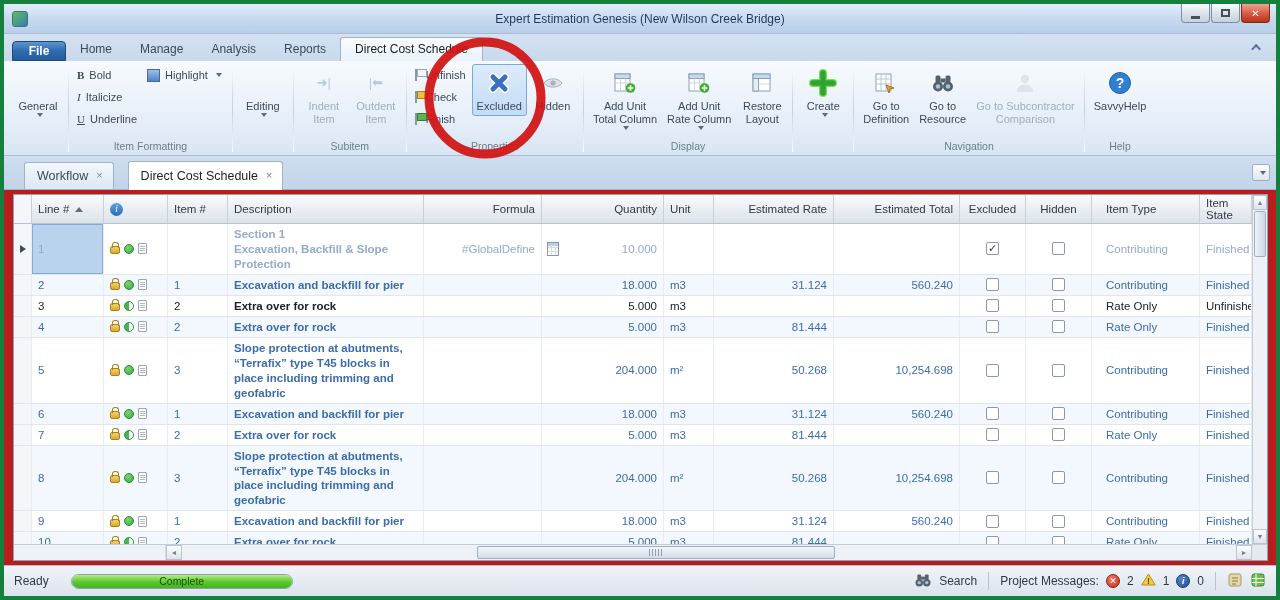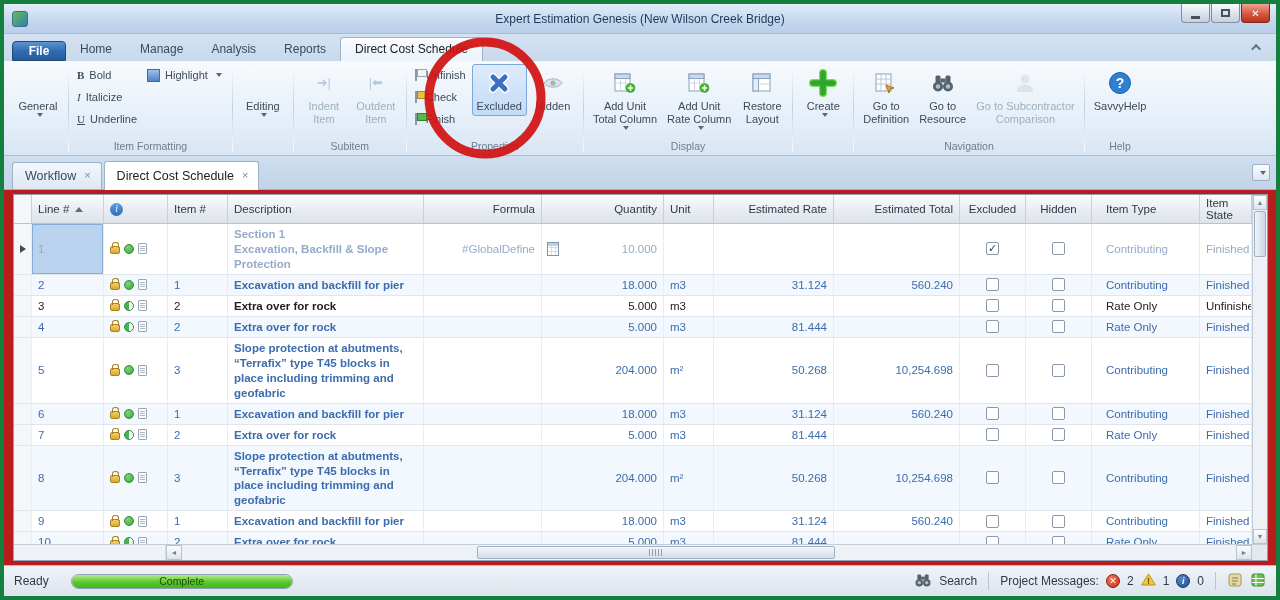--- a/index.html
+++ b/index.html
@@ -61,21 +61,21 @@
   .ic-flag::after { content:""; position:absolute; left:2px; top:0; width:8px; height:6px; }
   .ic-flag.white::after { background:#f2f5f8; border:1px solid #9aa8b4; }
   .ic-flag.gold::after { background:#e8c23a; border:1px solid #a8861e; }
   .ic-flag.green::after { background:#58b84a; border:1px solid #35802a; }
   .arrow-ind { font-size:13px; color:#6c94c4; }
 
   
   .docstrip { height:34px; flex:0 0 34px; background:linear-gradient(#cfdeef,#c2d4e9); display:flex; align-items:flex-end; padding:0 8px; border-bottom:1px solid #a0b2c6; position:relative; }
   .doctab { display:flex; align-items:center; gap:8px; padding:5px 10px 6px 12px; margin-right:2px;
             border:1px solid #a0b2c6; border-bottom:none; border-radius:3px 3px 0 0;
-            background:linear-gradient(#f2f7fc,#dde8f3); color:#3a4a5c; font-size:12.5px; height:27px; }
+            background:linear-gradient(#f2f7fc,#dde8f3); color:#3a4a5c; font-size:12.5px; height:27px;margin-left:12px; }
   .doctab.active { background:#fff; color:#222; height:29px; margin-bottom:-1px; }
   .tab-close { color:#7a8a9a; font-size:11px; line-height:1; }
   .strip-dd { position:absolute; right:6px; top:8px; width:18px; height:17px; border:1px solid #9fb0c2;
               border-radius:2px; background:linear-gradient(#fbfcfe,#dde6f0); display:flex; align-items:center; justify-content:center; }
 
   
   .content { flex:1; display:flex; flex-direction:column; padding:4px 8px 4px 9px; overflow:hidden; }
   .grid { flex:1; display:flex; flex-direction:column; border:1px solid #8fa2b8; background:#fff; overflow:hidden; }
   .grid-main { flex:1; display:flex; overflow:hidden; }
   .grid-cols { flex:1; display:flex; flex-direction:column; overflow:hidden; }

